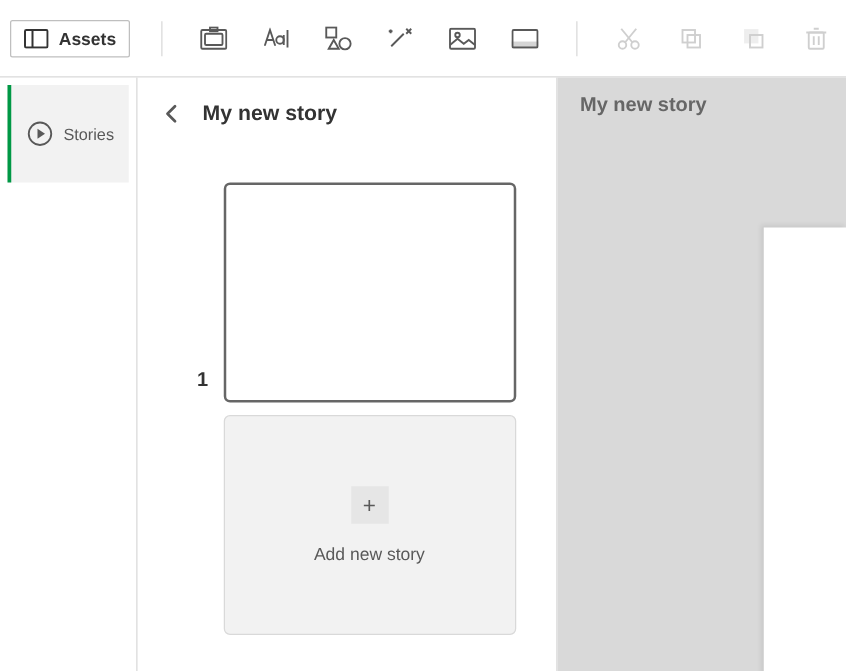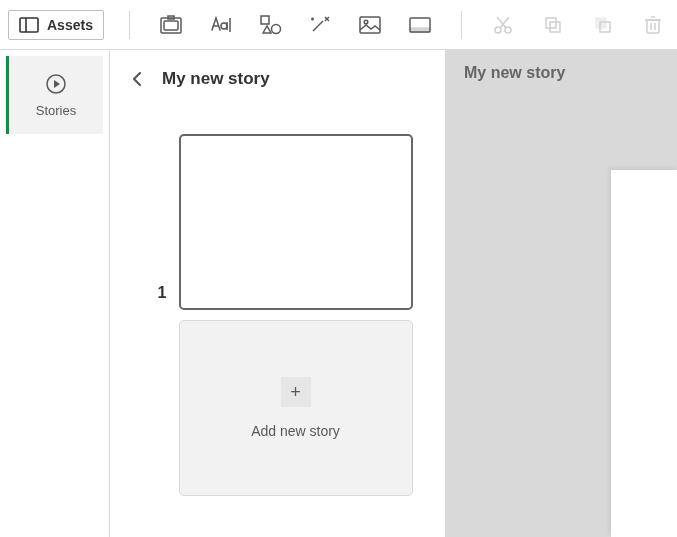--- a/index.html
+++ b/index.html
@@ -6,21 +6,21 @@
   body {
     font-family: -apple-system, BlinkMacSystemFont, "Segoe UI", Arial, sans-serif;
     font-size: 13px;
     color: #333;
     background: #fff;
     width: 677px;
     height: 537px;
     overflow: hidden;
   }
   .toolbar {
-    height: 50px;
+    height: 62px;
     border-bottom: 1px solid #d9d9d9;
     display: flex;
     align-items: center;
     padding: 0 8px;
     gap: 17px;
   }
   .assets-btn {
     display: flex;
     align-items: center;
     gap: 8px;
@@ -60,21 +60,21 @@
   .left-rail {
     width: 110px;
     border-right: 1px solid #d9d9d9;
     padding: 6px;
   }
   .rail-item {
     border-left: 3px solid #009845;
     background: #f2f2f2;
     height: 78px;
     display: flex;
-    flex-direction: column;
+    flex-direction: row;
     align-items: center;
     justify-content: center;
     gap: 8px;
     color: #595959;
     font-size: 13px;
     cursor: pointer;
   }
   .slides-panel {
     width: 336px;
     border-right: 1px solid #d9d9d9;

